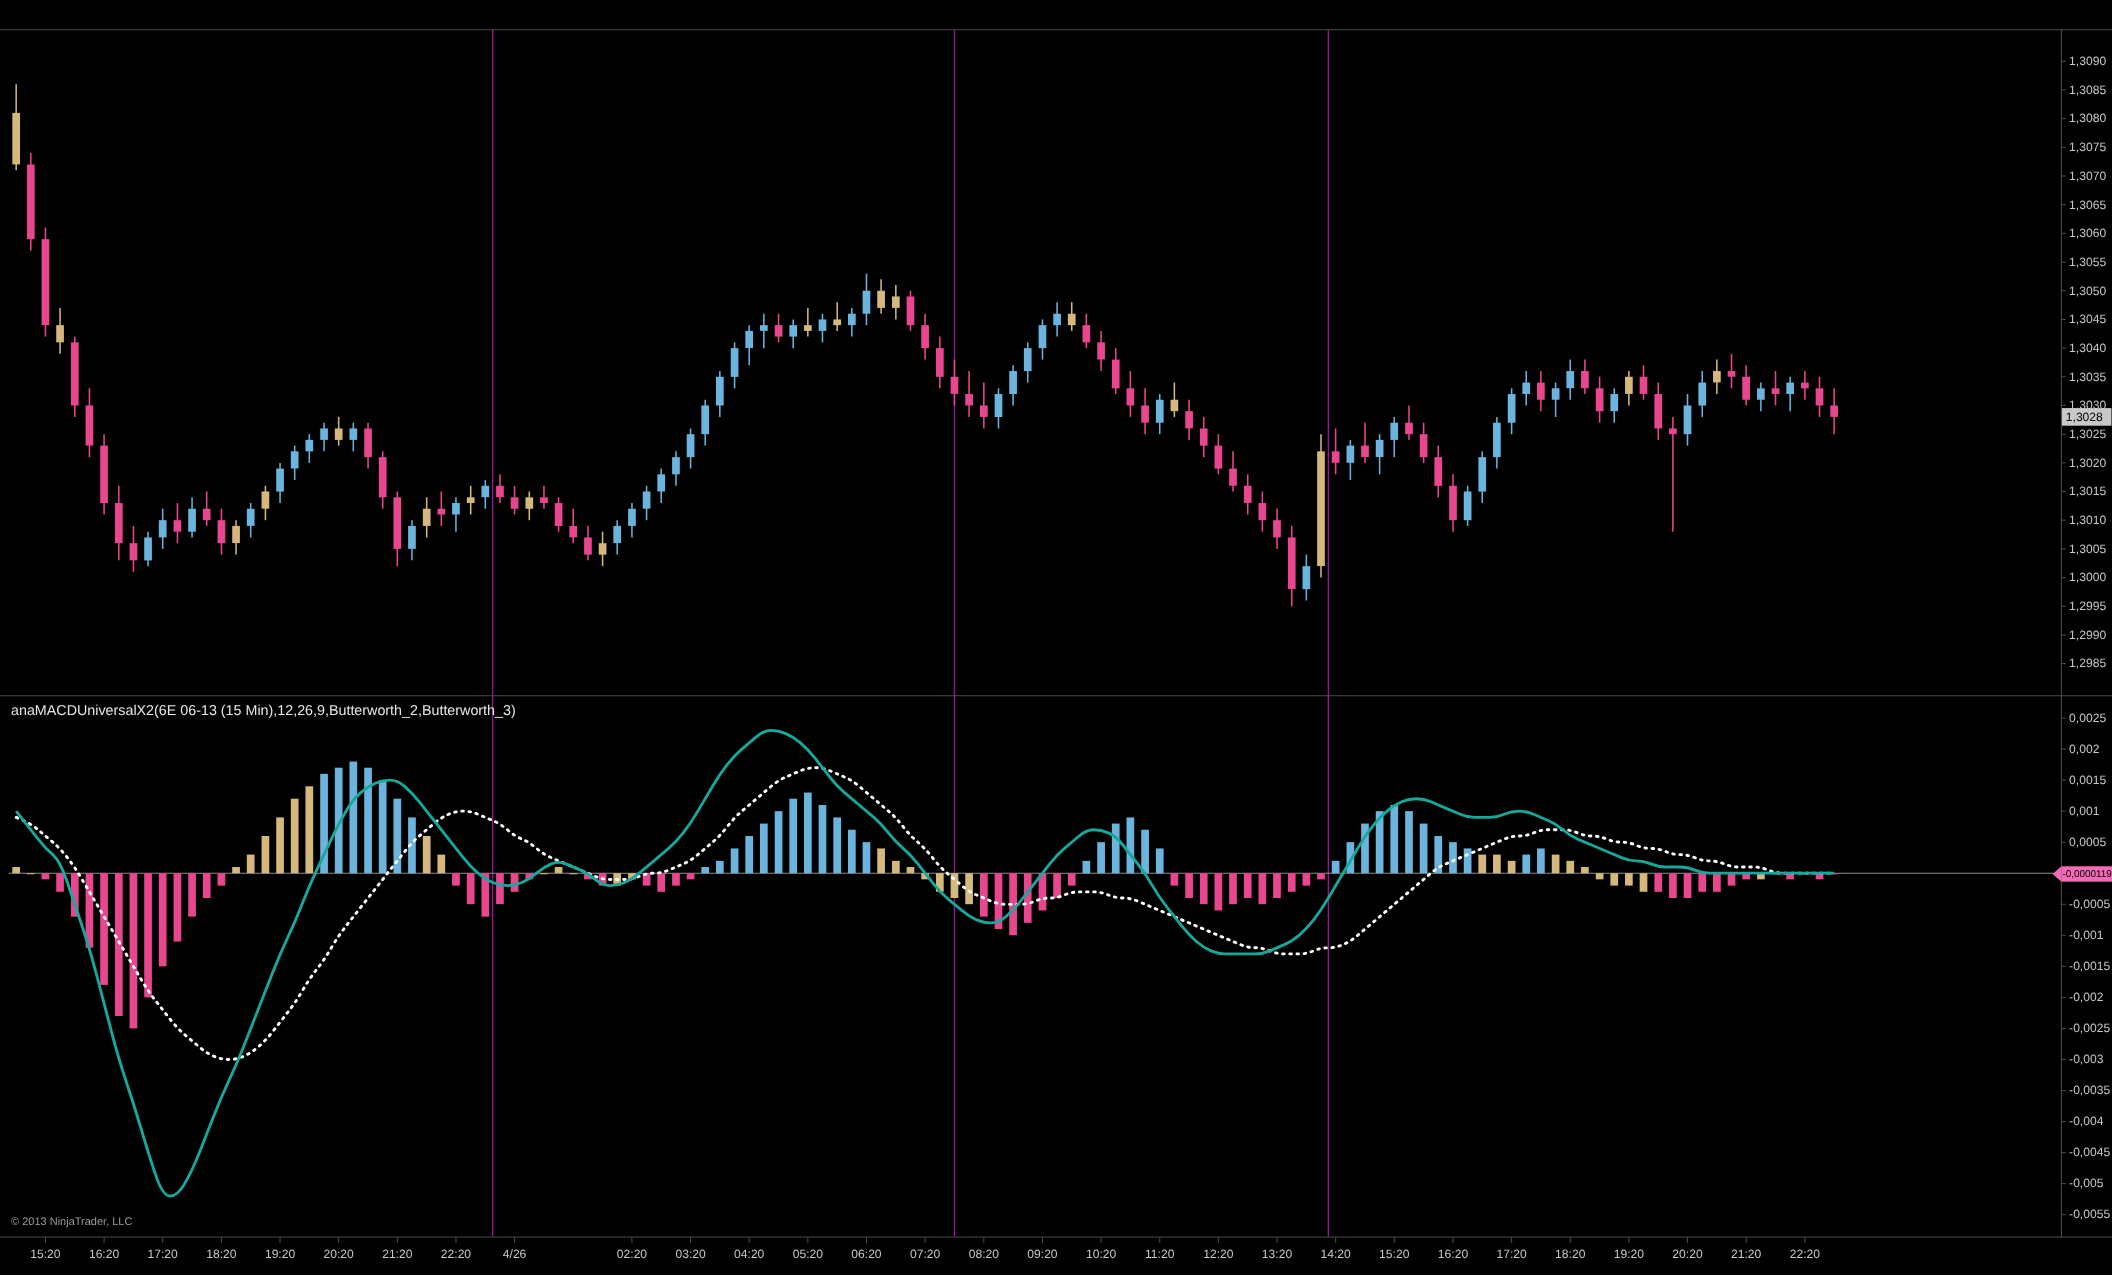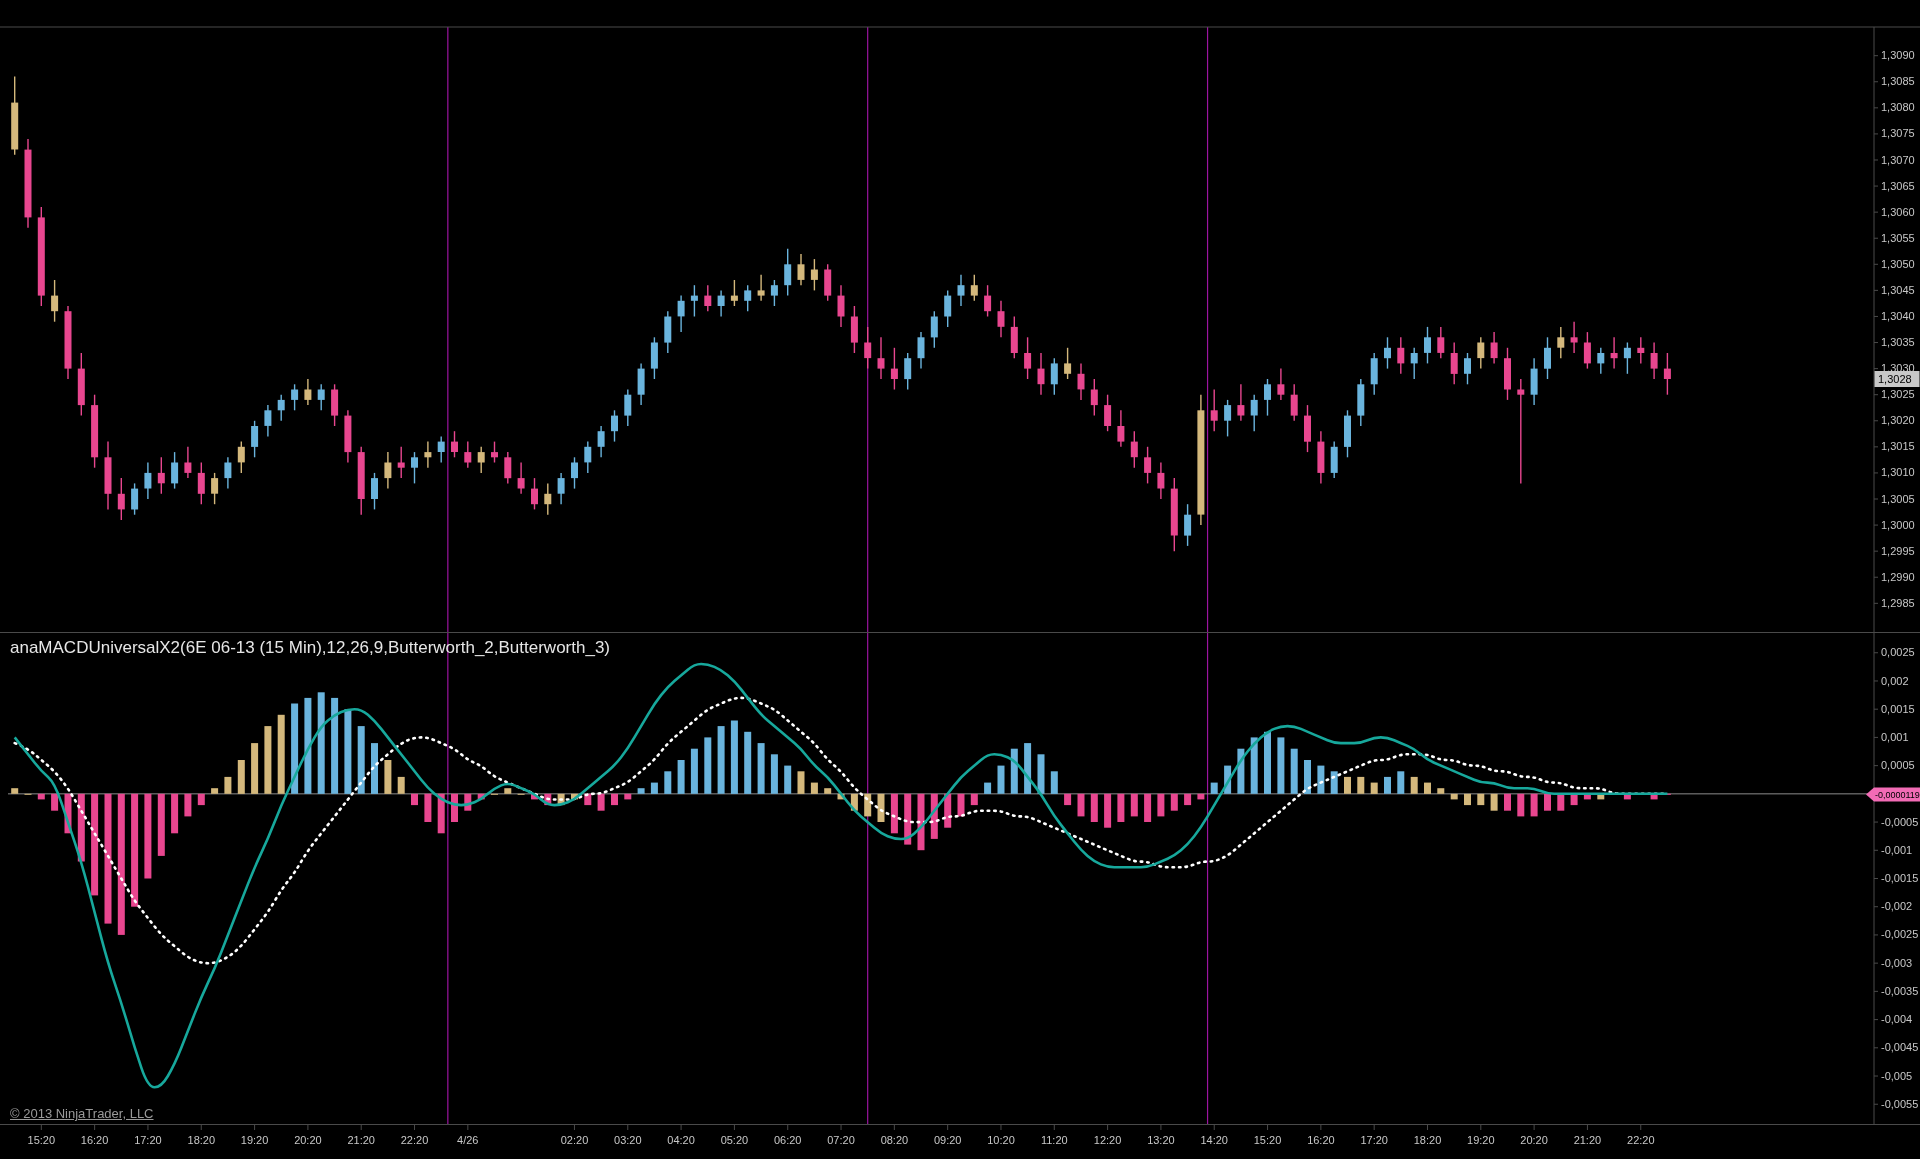--- a/index.html
+++ b/index.html
@@ -1,22 +1,22 @@
 <!DOCTYPE html>
 <html><head>
 <meta charset="utf-8">
 <style>
   html,body{margin:0;padding:0;background:#000;}
   #root{position:relative;width:1920px;height:1159px;background:#000;overflow:hidden;
         font-family:"Liberation Sans",sans-serif;}
   #title-bar{position:absolute;top:0;left:0;width:1874px;height:26px;line-height:26px;
              text-align:center;color:#ffffff;font-size:13.5px;}
   #chart-svg{position:absolute;top:0;left:0;}
-  #indicator-label{position:absolute;left:10px;top:638px;color:#e6e6e6;font-size:17px;}
-  #copyright{position:absolute;left:10px;top:1106px;color:#9a9a9a;font-size:13px;text-decoration:underline;}
+  #indicator-label{position:absolute;left:10px;top:638px;color:#e6e6e6;font-size:13px;}
+  #copyright{position:absolute;left:10px;top:1106px;color:#9a9a9a;font-size:10px;}
   svg text{font-family:"Liberation Sans",sans-serif;}
 </style>
 </head>
 <body>
 
 <div id="root">
   <svg id="chart-svg" width="1920" height="1159" viewBox="0 0 1920 1159">
       <g>
         <line x1="447.84285714285716" x2="447.84285714285716" y1="27" y2="1124" stroke="#9c14a0" stroke-width="1.2"></line>
         <line x1="867.6928571428572" x2="867.6928571428572" y1="27" y2="1124" stroke="#9c14a0" stroke-width="1.2"></line>

